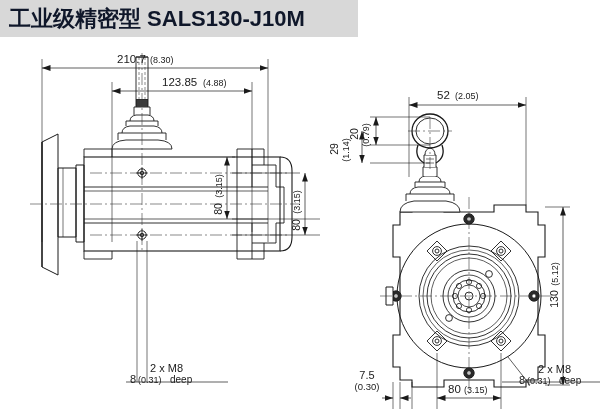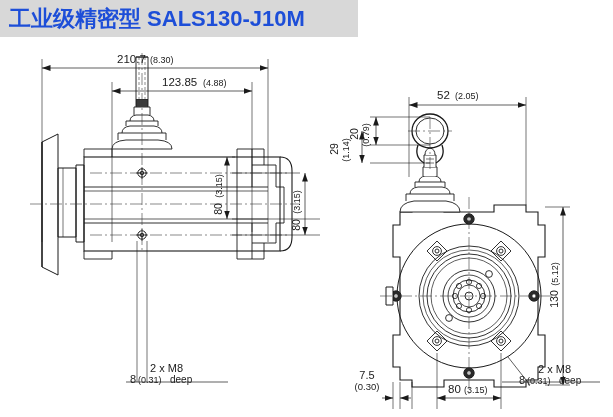--- a/index.html
+++ b/index.html
@@ -26,21 +26,21 @@
     width: 358px;
     height: 37px;
     background: #d8d8d8;
   }
   .title {
     position: absolute;
     left: 9px;
     top: 5px;
     font-size: 22px;
     font-weight: bold;
-    color: #1d4ed8;
+    color: #0f172a;
     letter-spacing: 0px;
     white-space: nowrap;
     line-height: 28px;
   }
   .drawing-svg {
     position: absolute;
     left: 0;
     top: 37px;
     width: 613px;
     height: 380px;

